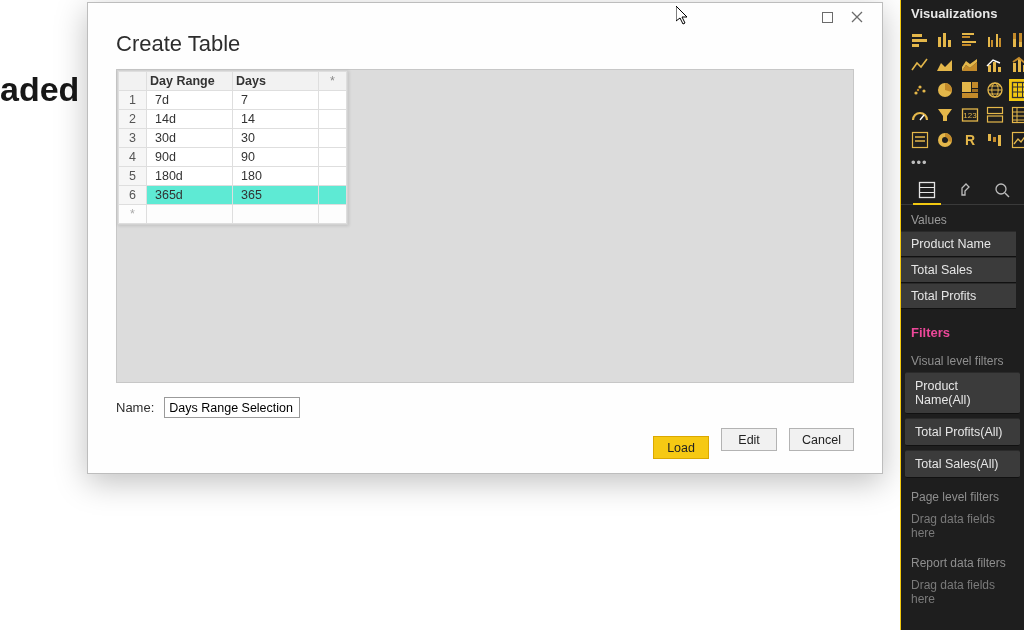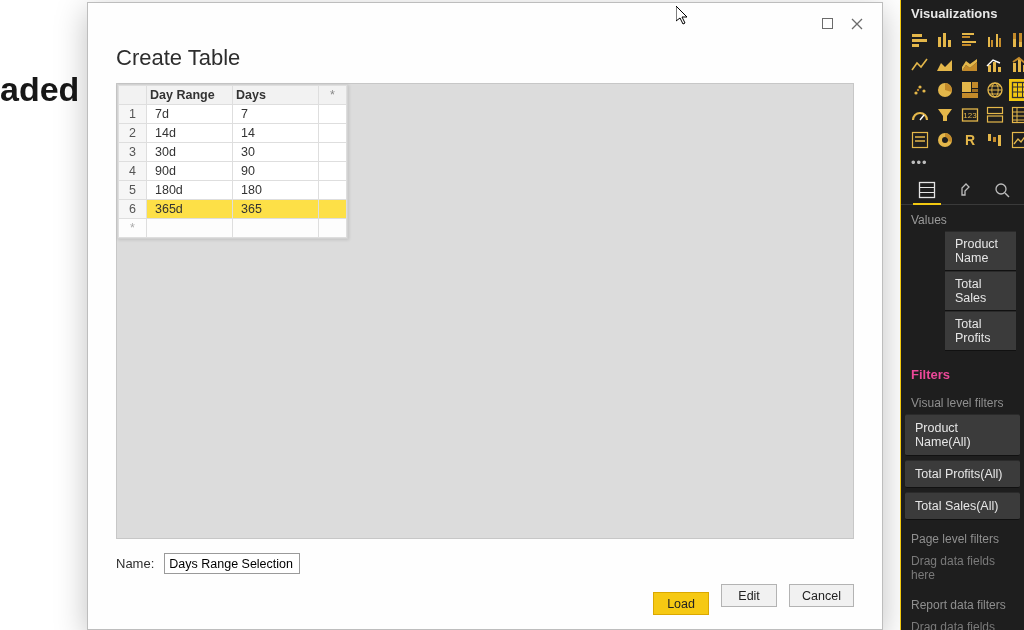--- a/index.html
+++ b/index.html
@@ -1,20 +1,20 @@
 <!DOCTYPE html>
 <html><head>
   <meta charset="utf-8">
   <style>
     * { margin: 0; padding: 0; box-sizing: border-box; }
     html, body { width: 1024px; height: 630px; font-family: "Segoe UI", Arial, sans-serif; background: #fff; overflow: hidden; }
     .root { position: relative; width: 1024px; height: 630px; }
     .bg-title { position: absolute; left: 0; top: 70px; font-size: 34px; font-weight: 800; color: #171717; letter-spacing: 0px; }
     .dialog {
-      position: absolute; left: 87px; top: 2px; width: 796px; height: 628px;
+      position: absolute; left: 87px; top: 2px; width: 796px; height: 472px;
       background: #fefefe; border: 1px solid #bdbdbd; box-shadow: 0 8px 30px rgba(0,0,0,0.25);
       display: flex; flex-direction: column;
     }
     .dialog-titlebar { height: 42px; display:flex; align-items:center; padding: 0 10px 0 26px; }
     .dialog-titlebar .spacer { flex: 1; }
     .winbtn { width: 30px; height: 24px; display:flex; align-items:center; justify-content:center; color:#6b6b6b; font-size:14px; cursor:pointer; }
     .winbtn svg { stroke:#6b6b6b; }
     .dialog-heading { padding: 0 28px 12px 28px; font-size: 22px; font-weight: 400; color: #2d2d2d; }
     .dialog-body { margin: 0 28px; background:#dcdcdc; border:1px solid #c7c7c7; height: 462px; position:relative; }
     .table-wrap {
@@ -25,41 +25,41 @@
     }
     table { border-collapse: collapse; }
     th, td { border:1px solid #dedede; height:19px; }
     thead th { background:#f2f2f2; font-weight:600; font-size:12.5px; color:#333; text-align:left; padding:2px 3px; }
     thead th.numcol { width:28px; background:#f2f2f2; }
     thead th.c1 { width:86px; }
     thead th.c2 { width:86px; }
     thead th.expand { width:28px; text-align:center; color:#888; font-weight:400; cursor:pointer; }
     tbody td.numcell { background:#f6f6f6; text-align:center; width:28px; color:#555; }
     tbody td.datacell { padding:1px 8px; background:#fff; }
-    tbody tr.sel td.datacell { background:#fde047;margin-top:32px; }
+    tbody tr.sel td.datacell { background:#5eead4;margin-top:32px; }
     tbody tr.blank td { background:#fdfdfd; color:#aaa; text-align:center; }
     .dialog-namerow { padding: 14px 28px 0 28px; display:flex; align-items:center; gap:10px; font-size:13px; color:#2d2d2d; }
     .name-input { width:136px; height:21px; border:1px solid #9a9a9a; padding:1px 4px; font-size:12.5px; font-family:inherit; }
     .dialog-buttons { display:flex; justify-content:flex-end; gap:12px; padding: 10px 28px 14px 28px; }
     .btn { min-width:56px; height:23px; border:1px solid #b3b3b3; background:#f1f1f1; font-size:12.5px; color:#222; cursor:pointer; padding:0 12px; }
     .btn.primary { background:#f6c913; border:1px solid #dba800;margin-top:8px; }
     .cursor-img { position:absolute; pointer-events:none; z-index:10; }
     
     .vis-panel { position:absolute; right:0; top:0; width:124px; height:630px; background:#1e1e1e; color:#d7d7d7; font-size:12px; border-left:1.5px solid #f2c811; }
     .vis-title { padding:6px 8px 6px 10px; font-size:13px; font-weight:600; color:#e8e8e8; }
     .vis-grid { display:grid; grid-template-columns: repeat(5, 22px); gap:3px 3px; padding:2px 4px 4px 8px; }
     .vis-icon { width:22px; height:22px; display:flex; align-items:center; justify-content:center; background:transparent; }
     .vis-icon svg { display:block; }
     .vis-icon.sel { background:#f2c811; }
     .vis-ell { padding:0 8px 4px 10px; color:#bdbdbd; font-size:13px; letter-spacing:1px; }
     .vis-tabs { display:flex; gap:14px; padding:4px 10px 2px 14px; border-bottom:1px solid #3a3a3a; }
     .vis-tab { width:24px; height:24px; display:flex; align-items:center; justify-content:center; cursor:pointer; position:relative; }
     .vis-tab.sel::after { content:""; position:absolute; left:-2px; right:-2px; bottom:-3px; height:2px; background:#f2c811; }
     .section-hdr { padding:8px 10px 4px 10px; color:#9a9a9a; font-size:12px; }
-    .field-list { padding:0 8px 6px 0;margin-left:44px; }
+    .field-list { padding:0 8px 6px 0; }
     .field-item { background:#3b3b3b; border-top:1px solid #2a2a2a; border-bottom:1px solid #111; padding:5px 10px; color:#e6e6e6; font-size:12.5px; cursor:grab; }
     .filters-hdr { padding:10px 10px 6px 10px; color:#ec4899; font-size:13px; font-weight:600; }
     .filter-item { background:#3b3b3b; border-top:1px solid #2a2a2a; border-bottom:1px solid #111; padding:6px 10px; color:#e6e6e6; font-size:12.5px; margin-bottom:4px; cursor:pointer; border-radius:2px; }
     .filters-wrap { padding:0 4px; }
     .sub-hdr { padding:8px 10px 4px 10px; color:#8f8f8f; font-size:12px; }
     .drag-hint { padding:4px 22px 8px 10px; color:#7a7a7a; font-size:12px; }
   </style>
 </head>
 <body>
 

